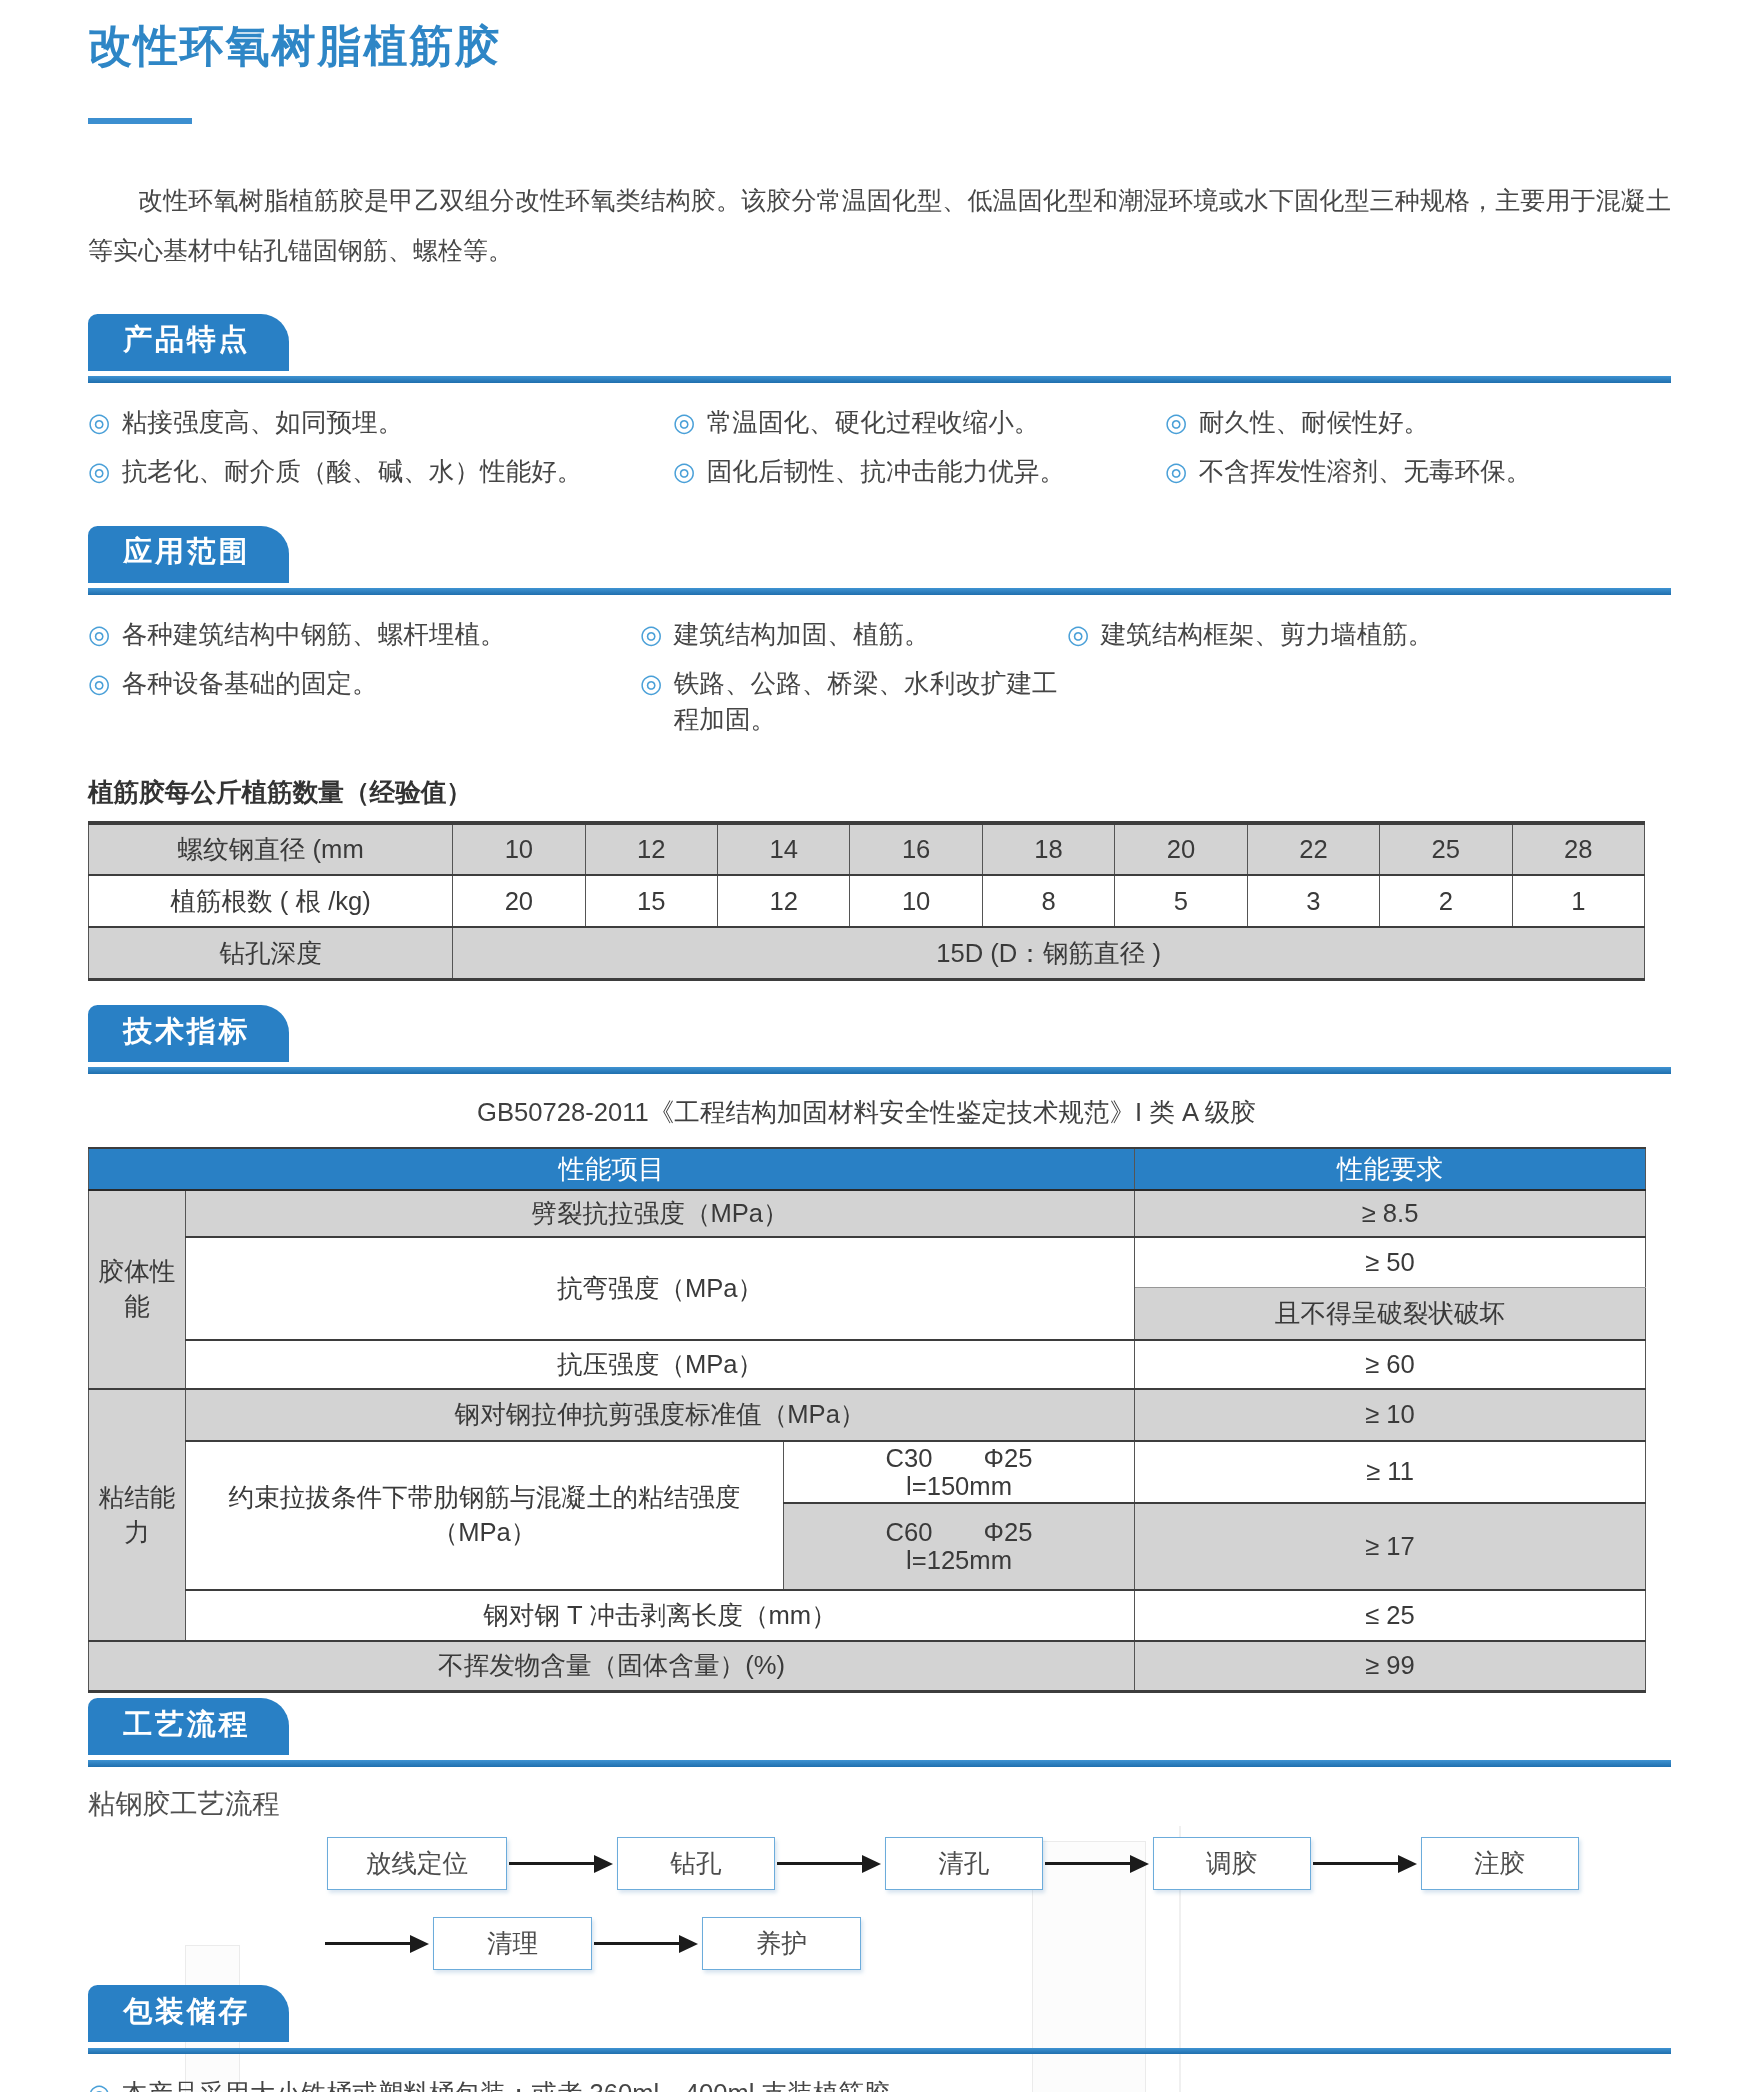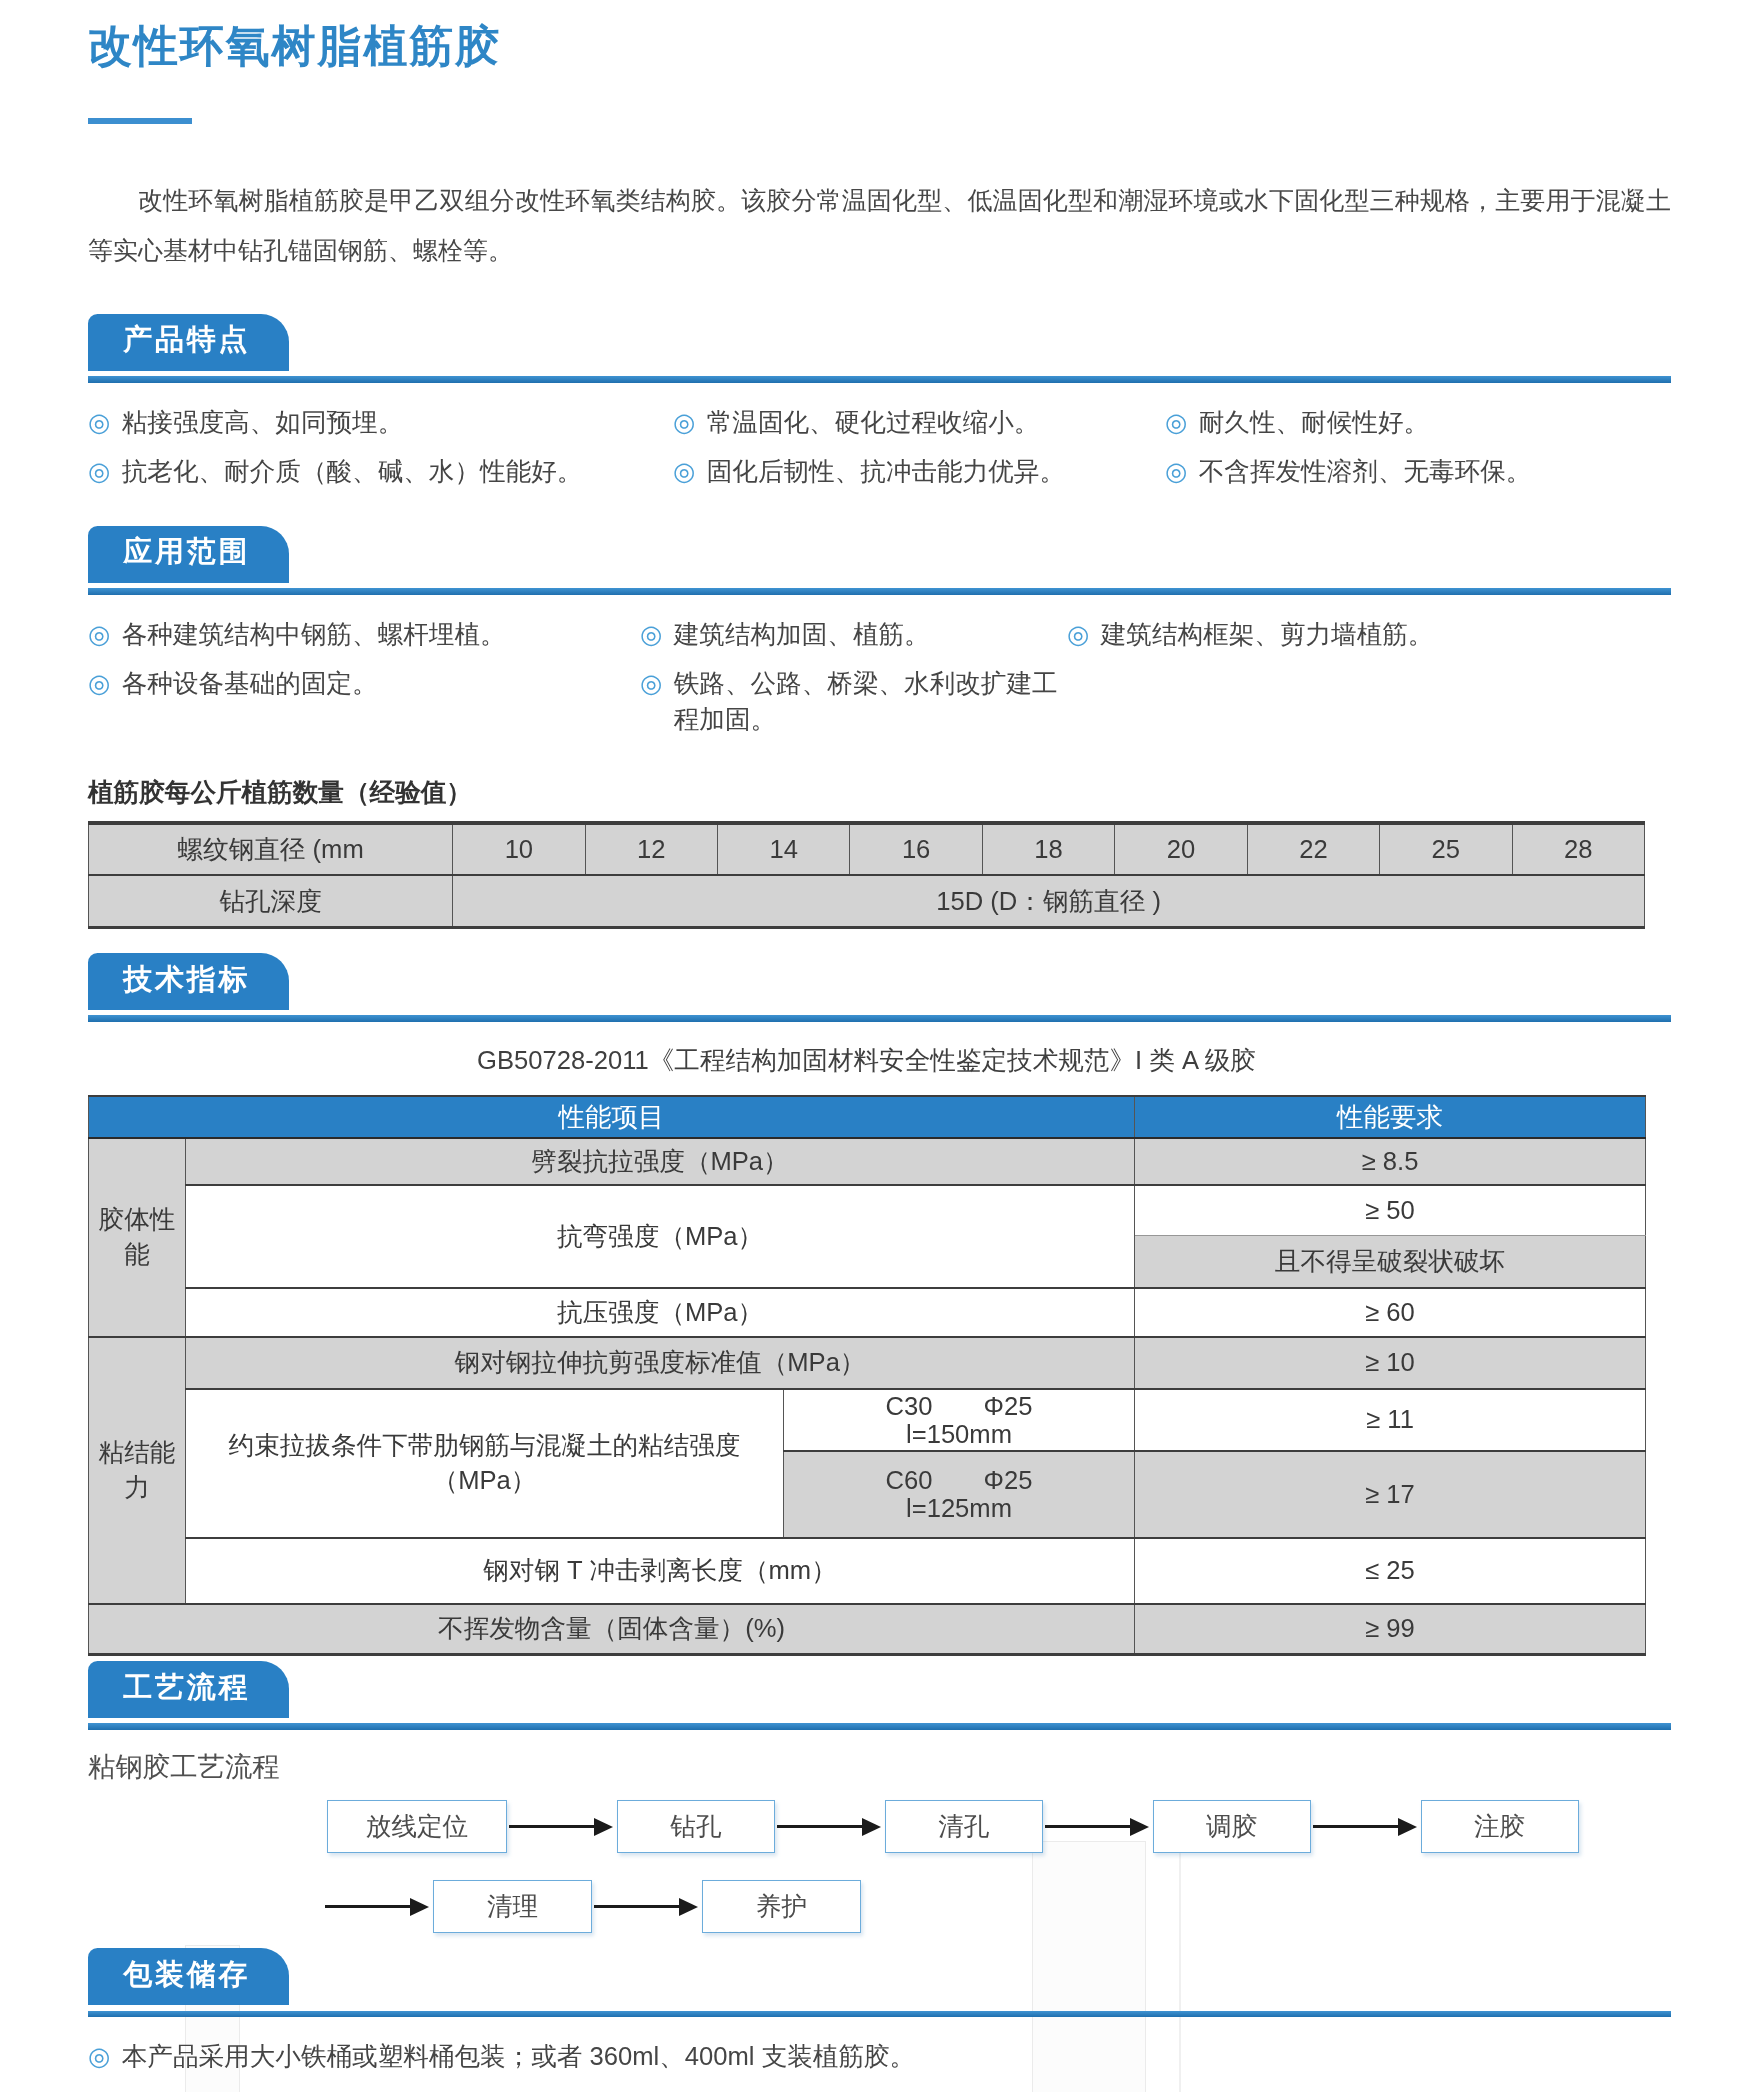--- a/index.html
+++ b/index.html
@@ -161,20 +161,32 @@
         <td class="gray">12</td>
         <td class="gray">14</td>
         <td class="gray">16</td>
         <td class="gray">18</td>
         <td class="gray">20</td>
         <td class="gray">22</td>
         <td class="gray">25</td>
         <td class="gray">28</td>
       </tr>
       <tr>
+        <td>植筋根数 ( 根 /kg)</td>
+        <td>20</td>
+        <td>15</td>
+        <td>12</td>
+        <td>10</td>
+        <td>8</td>
+        <td>5</td>
+        <td>3</td>
+        <td>2</td>
+        <td>1</td>
+      </tr>
+      <tr>
         <td class="gray">钻孔深度</td>
         <td class="gray" colspan="9">15D (D：钢筋直径 )</td>
       </tr>
     </tbody>
       </table>
 
     <div class="banner mt36">
       <div class="banner-rule"></div>
       <div class="banner-tab">技术指标</div>
     </div>
@@ -223,21 +235,21 @@
           </td>
           <td>≥ 11</td>
         </tr>
         <tr style="height:87px">
           <td class="gray">
             <div class="subcell-line">C60　　Φ25</div>
             <div class="subcell-line">l=125mm</div>
           </td>
           <td class="gray">≥ 17</td>
         </tr>
-        <tr style="height:66px">
+        <tr style="height:51px">
           <td colspan="2">钢对钢 T 冲击剥离长度（mm）</td>
           <td>≤ 25</td>
         </tr>
         <tr style="height:51px">
           <td class="gray" colspan="3">不挥发物含量（固体含量）(%)</td>
           <td class="gray">≥ 99</td>
         </tr>
       </tbody>
     </table>
 

